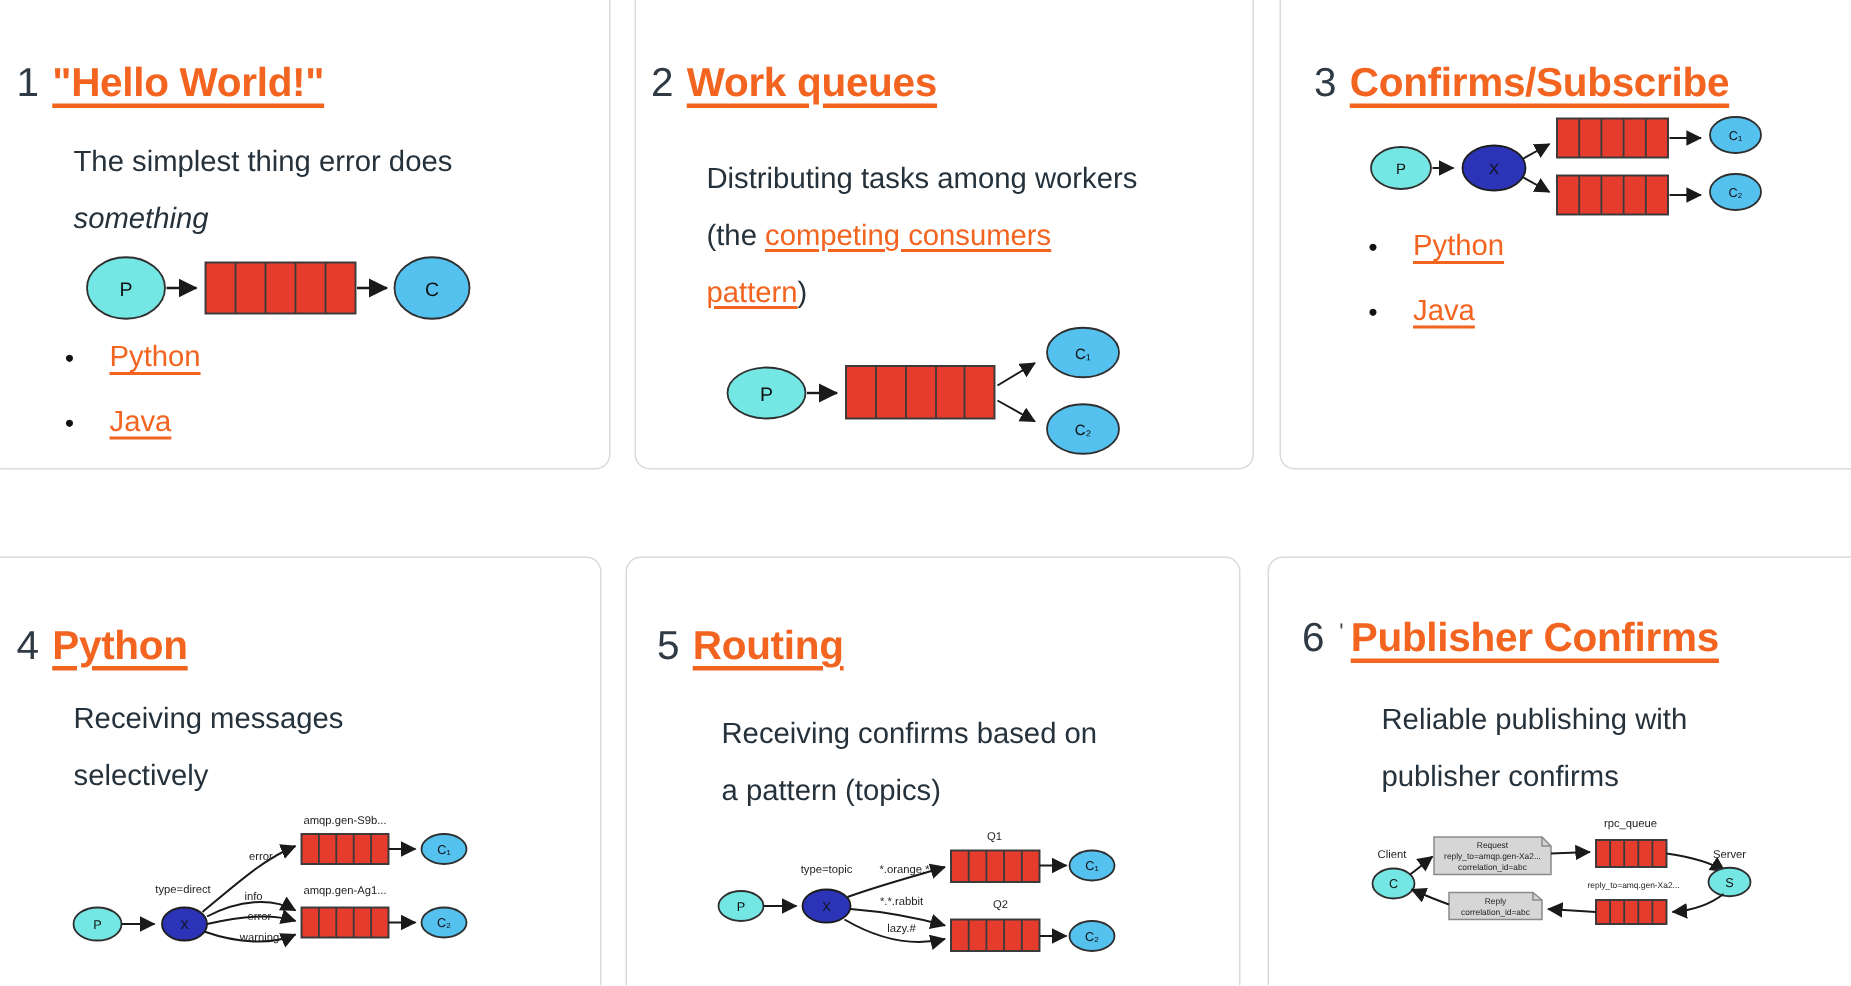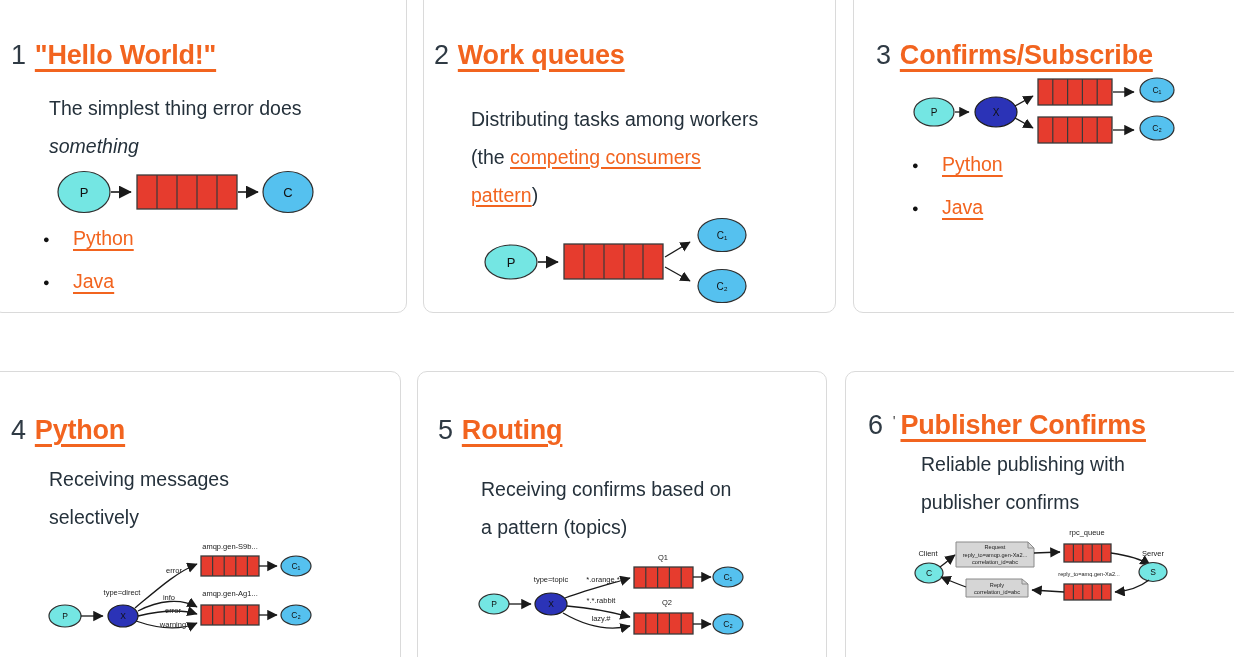--- a/index.html
+++ b/index.html
@@ -21,21 +21,21 @@
   h2 a{color:#f2641f;font-weight:700;text-decoration:underline;
     text-decoration-thickness:2.5px;text-underline-offset:5px;}
   .desc{font-size:19.5px;font-weight:500;color:#25313b;line-height:1.95;}
   .desc em{font-style:italic;}
   .desc a{color:#f2641f;text-decoration:underline;text-decoration-thickness:1.5px;text-underline-offset:3px;}
   .c1 .desc{margin:18px 0 0 38px;width:300px;}
   .c2 .desc{margin:29px 0 0 37px;width:300px;}
   .c3 .desc{margin:17px 0 0 40px;width:300px;}
   .c4 .desc{margin:14px 0 0 38px;width:235px;}
   .c5 .desc{margin:24px 0 0 43px;width:252px;}
-  .c6 .desc{margin:4px 0 0 53px;width:240px;}
+  .c6 .desc{margin:20px 0 0 53px;width:240px;}
   svg.diag{display:block;}
   .c1 svg.diag{margin:4px 0 0 46px;}
   .c2 svg.diag{margin:0 0 0 50px;}
   .c3 svg.diag{margin:0 0 0 31px;}
   .c4 svg.diag{margin:0 0 0 36px;}
   .c5 svg.diag{margin:0 0 0 39px;}
   .c6 svg.diag{margin:2px 0 0 39px;}
   ul.lang{list-style:none;margin:0;padding:0;}
   .c1 ul.lang{margin:14px 0 0 32px;}
   .c3 ul.lang{margin:8px 0 0 36px;}

